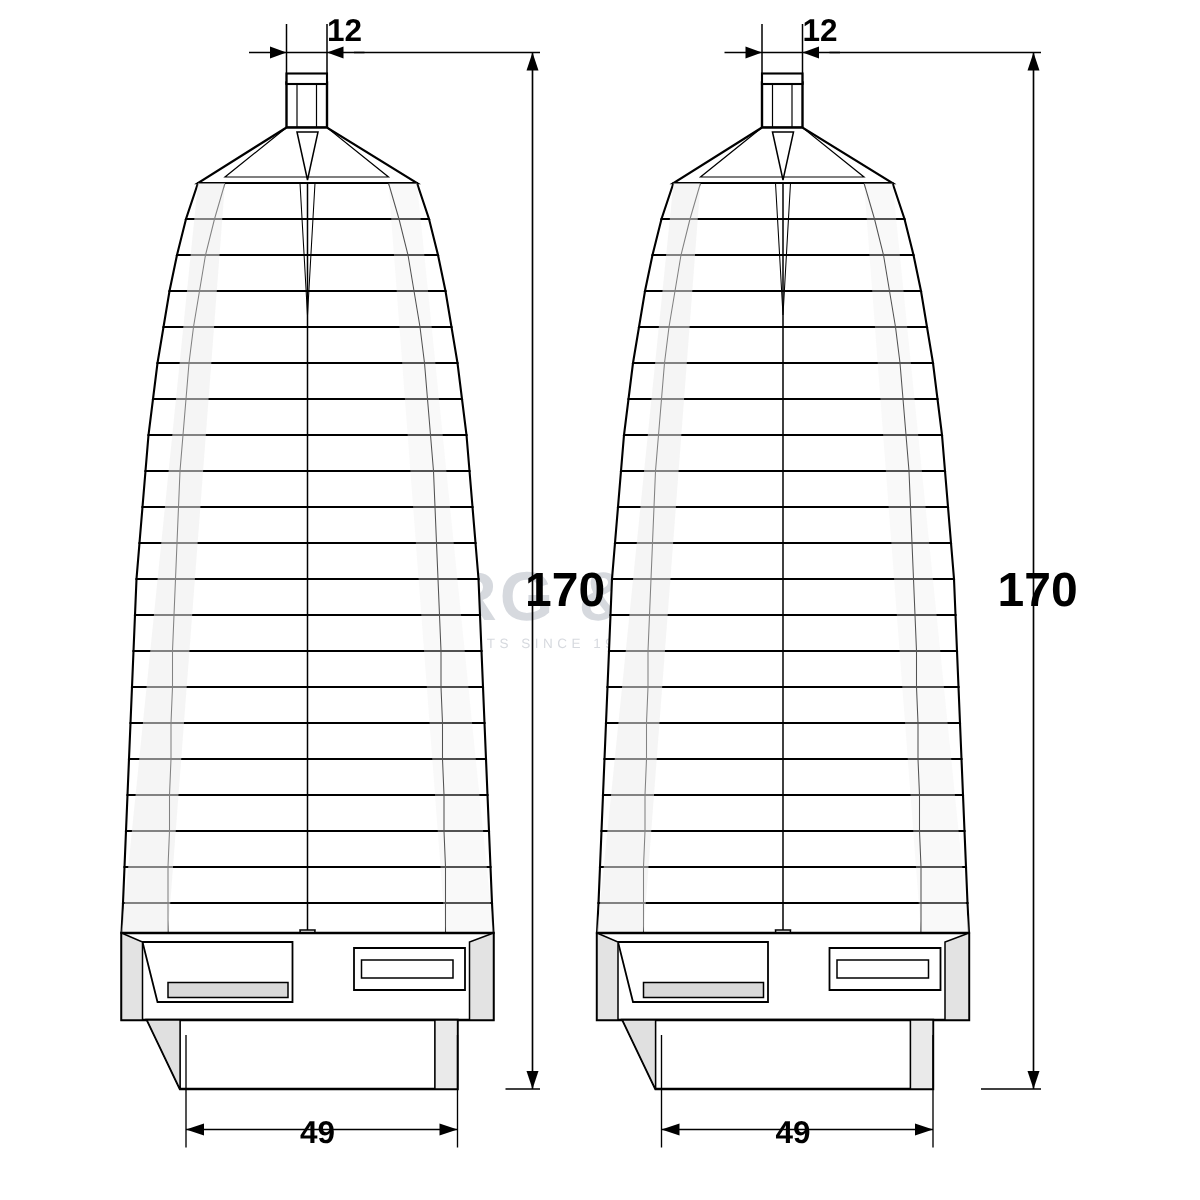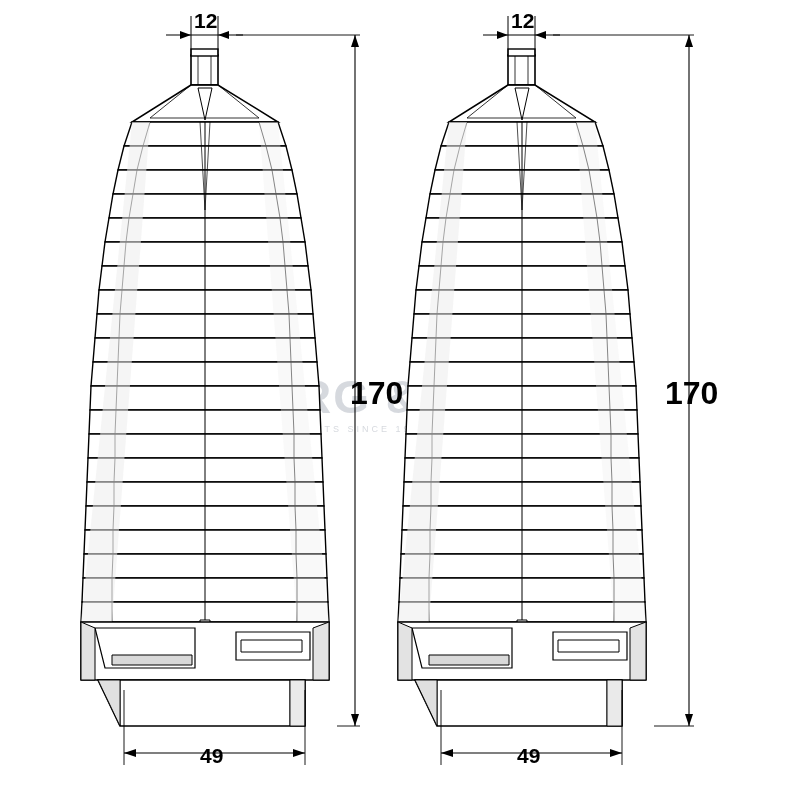--- a/index.html
+++ b/index.html
@@ -27,21 +27,21 @@
     height: 800px;
   }
   .dimlabel {
     position: absolute;
     font-family: "Liberation Sans", sans-serif;
     font-weight: bold;
     color: #000000;
     white-space: nowrap;
     line-height: 1;
   }
-  .dim-top { font-size: 21px; }
+  .dim-top { font-size: 21px; margin-left: 24px; }
   .dim-bottom { font-size: 21px; text-align: center; }
   .dim-side { font-size: 32px; text-align: center; }
   .wm {
     position: absolute;
     font-family: "Liberation Sans", sans-serif;
     color: #c9cdd4;
     opacity: 0.75;
     white-space: nowrap;
     pointer-events: none;
   }

